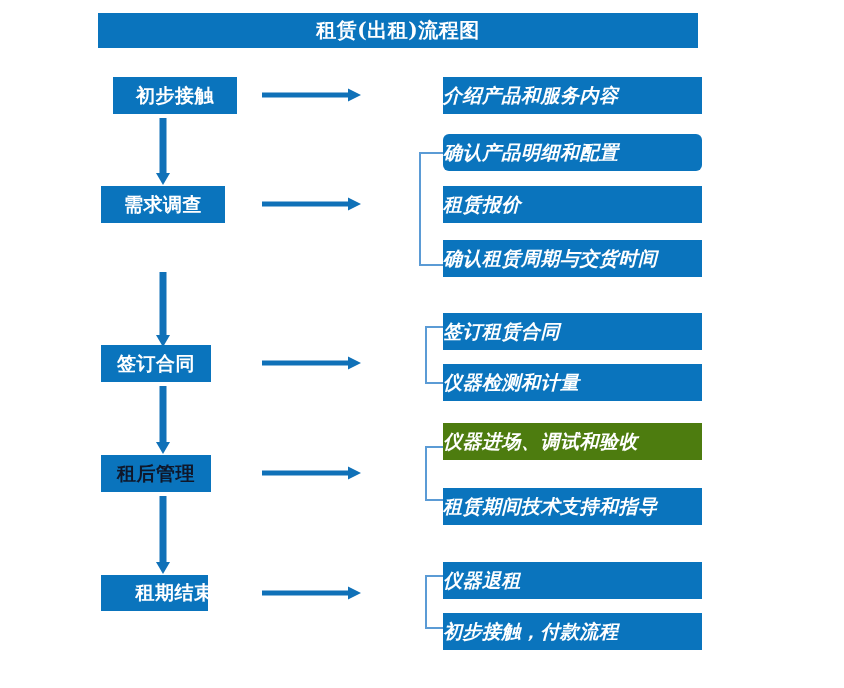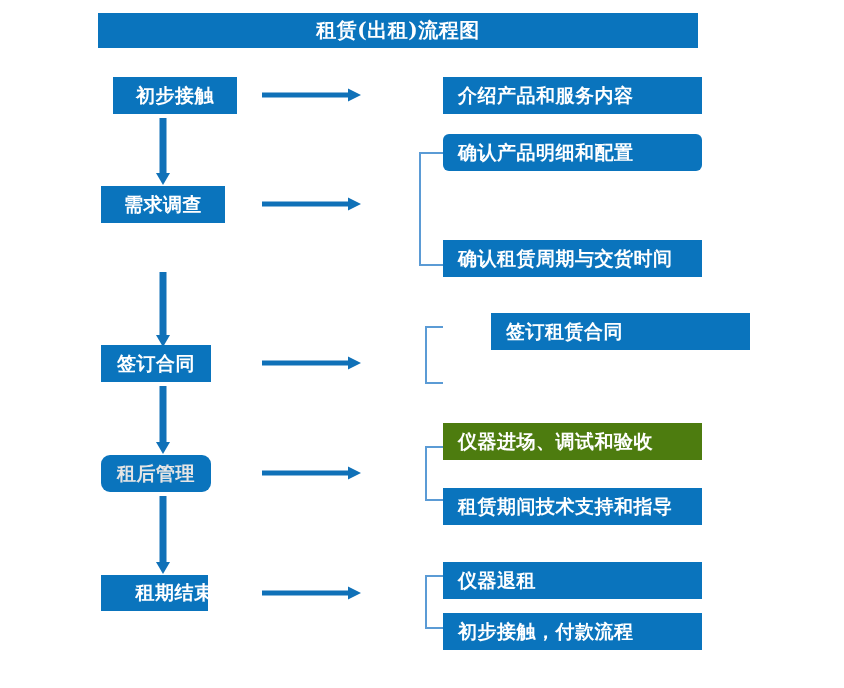--- a/index.html
+++ b/index.html
@@ -37,22 +37,22 @@
   .title-banner {
     justify-content: center;
     font-size: 20px;
   }
   .stage-box {
     justify-content: center;
     font-size: 19px;
   }
   .detail-box {
     justify-content: flex-start;
-    padding-left: 15px;
     font-size: 19px;
+    font-style: italic;
   }
   .h-arrow {
     position: absolute;
     height: 14px;
   }
   .v-arrow {
     position: absolute;
     width: 16px;
   }
   .bracket {
@@ -68,26 +68,28 @@
   svg { display: block; overflow: visible; }
 </style>
 </head>
 <body>
 
 <div id="canvas">
     <div class="box title-banner" style="left: 98px; top: 13px; width: 600px; height: 35px; background: rgb(10, 116, 189); color: rgb(255, 255, 255);">租赁(出租)流程图</div>
     <div class="box stage-box" style="left: 101px; top: 77px; width: 124px; height: 37px; background: rgb(10, 116, 189); color: #ffffff; margin-left: 12px;">初步接触</div>
     <div class="box stage-box" style="left: 101px; top: 186px; width: 124px; height: 37px; background: rgb(10, 116, 189); color: rgb(255, 255, 255);">需求调查</div>
     <div class="box stage-box" style="left: 101px; top: 345px; width: 110px; height: 37px; background: rgb(10, 116, 189); color: rgb(255, 255, 255);">签订合同</div>
-    <div class="box stage-box" style="left: 101px; top: 455px; width: 110px; height: 37px; background: rgb(10, 116, 189); color: #e5e5e5; border-radius: 9px;">租后管理</div>
+    <div class="box stage-box" style="left: 101px; top: 455px; width: 110px; height: 37px; background: rgb(10, 116, 189); color: #0f172a;">租后管理</div>
     <div class="box stage-box" style="left: 101px; top: 575px; width: 107px; height: 36px; background: rgb(10, 116, 189); color: rgb(255, 255, 255); padding-left: 40px;">租期结束</div>
     <div class="box detail-box" style="left: 443px; top: 77px; width: 259px; height: 37px; background: rgb(10, 116, 189); color: rgb(255, 255, 255);">介绍产品和服务内容</div>
     <div class="box detail-box" style="left: 443px; top: 134px; width: 259px; height: 37px; background: rgb(10, 116, 189); color: rgb(255, 255, 255); border-radius: 6px;">确认产品明细和配置</div>
+    <div class="box detail-box" style="left: 443px; top: 186px; width: 259px; height: 37px; background: rgb(10, 116, 189); color: rgb(255, 255, 255);">租赁报价</div>
     <div class="box detail-box" style="left: 443px; top: 240px; width: 259px; height: 37px; background: rgb(10, 116, 189); color: rgb(255, 255, 255);">确认租赁周期与交货时间</div>
-    <div class="box detail-box" style="left: 443px; top: 313px; width: 259px; height: 37px; background: rgb(10, 116, 189); color: rgb(255, 255, 255); margin-left: 48px;">签订租赁合同</div>
+    <div class="box detail-box" style="left: 443px; top: 313px; width: 259px; height: 37px; background: rgb(10, 116, 189); color: rgb(255, 255, 255);">签订租赁合同</div>
+    <div class="box detail-box" style="left: 443px; top: 364px; width: 259px; height: 37px; background: rgb(10, 116, 189); color: rgb(255, 255, 255);">仪器检测和计量</div>
     <div class="box detail-box" style="left: 443px; top: 423px; width: 259px; height: 37px; background: #4d7c0f; color: rgb(255, 255, 255); text-align: right;">仪器进场、调试和验收</div>
     <div class="box detail-box" style="left: 443px; top: 488px; width: 259px; height: 37px; background: rgb(10, 116, 189); color: rgb(255, 255, 255);">租赁期间技术支持和指导</div>
     <div class="box detail-box" style="left: 443px; top: 562px; width: 259px; height: 37px; background: rgb(10, 116, 189); color: rgb(255, 255, 255);">仪器退租</div>
     <div class="box detail-box" style="left: 443px; top: 613px; width: 259px; height: 37px; background: rgb(10, 116, 189); color: rgb(255, 255, 255);">初步接触，付款流程</div>
     <div class="h-arrow" style="left: 262px; top: 88px; width: 99px;">
       <svg width="99" height="14">
         <rect x="0" y="4.5" width="87" height="5" fill="#1071B8"></rect>
         <polygon points="86,0.5 99,7 86,13.5" fill="#1071B8"></polygon>
       </svg>
     </div>

